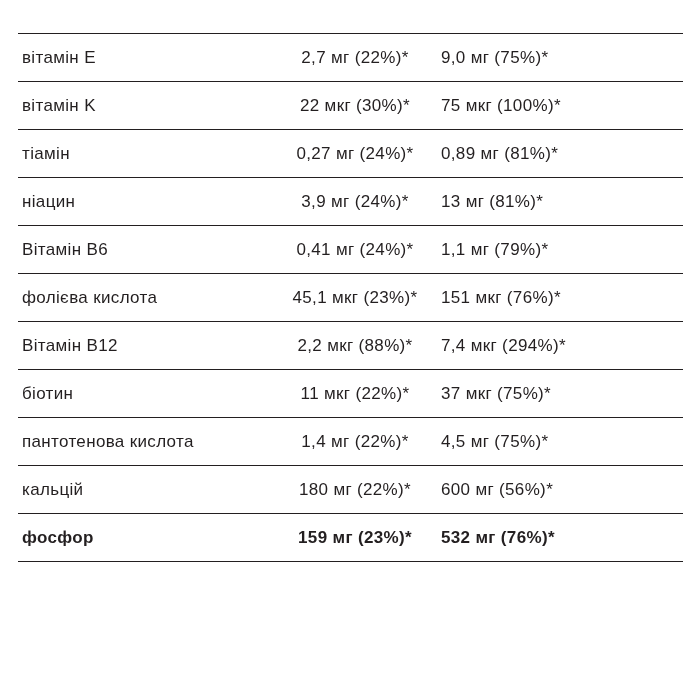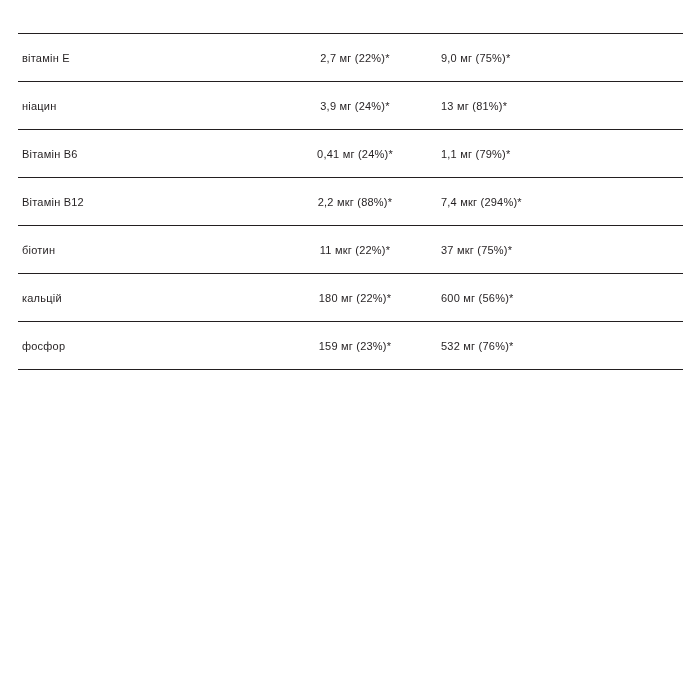--- a/index.html
+++ b/index.html
@@ -24,28 +24,29 @@
   }
 
   #nutrition-table tr {
     height: 48px;
   }
 
   #nutrition-table td {
     border-top: 1.6px solid #231f20;
     padding: 0;
     vertical-align: middle;
-    font-size: 11px;
+    font-size: 17px;
     color: #231f20;
     letter-spacing: 0.02em;
     white-space: nowrap;
   }
 
   #nutrition-table tr:last-child td {
     border-bottom: 1.6px solid #231f20;
+    font-weight: bold;
   }
 
   .col-nutrient {
     width: 247px;
     padding-left: 4px !important;
   }
   .col-amount-a {
     width: 172px;
     text-align: center;
   }
@@ -61,38 +62,58 @@
 <body>
 
 <table id="nutrition-table">
   <tbody>
       <tr>
         <td class="col-nutrient"><span class="cell-text">вітамін E</span></td>
         <td class="col-amount-a"><span class="cell-text">2,7 мг (22%)*</span></td>
         <td class="col-amount-b"><span class="cell-text">9,0 мг (75%)*</span></td>
       </tr>
       <tr>
+        <td class="col-nutrient"><span class="cell-text">вітамін K</span></td>
+        <td class="col-amount-a"><span class="cell-text">22 мкг (30%)*</span></td>
+        <td class="col-amount-b"><span class="cell-text">75 мкг (100%)*</span></td>
+      </tr>
+      <tr>
+        <td class="col-nutrient"><span class="cell-text">тіамін</span></td>
+        <td class="col-amount-a"><span class="cell-text">0,27 мг (24%)*</span></td>
+        <td class="col-amount-b"><span class="cell-text">0,89 мг (81%)*</span></td>
+      </tr>
+      <tr>
         <td class="col-nutrient"><span class="cell-text">ніацин</span></td>
         <td class="col-amount-a"><span class="cell-text">3,9 мг (24%)*</span></td>
         <td class="col-amount-b"><span class="cell-text">13 мг (81%)*</span></td>
       </tr>
       <tr>
         <td class="col-nutrient"><span class="cell-text">Вітамін B6</span></td>
         <td class="col-amount-a"><span class="cell-text">0,41 мг (24%)*</span></td>
         <td class="col-amount-b"><span class="cell-text">1,1 мг (79%)*</span></td>
       </tr>
       <tr>
+        <td class="col-nutrient"><span class="cell-text">фолієва кислота</span></td>
+        <td class="col-amount-a"><span class="cell-text">45,1 мкг (23%)*</span></td>
+        <td class="col-amount-b"><span class="cell-text">151 мкг (76%)*</span></td>
+      </tr>
+      <tr>
         <td class="col-nutrient"><span class="cell-text">Вітамін B12</span></td>
         <td class="col-amount-a"><span class="cell-text">2,2 мкг (88%)*</span></td>
         <td class="col-amount-b"><span class="cell-text">7,4 мкг (294%)*</span></td>
       </tr>
       <tr>
         <td class="col-nutrient"><span class="cell-text">біотин</span></td>
         <td class="col-amount-a"><span class="cell-text">11 мкг (22%)*</span></td>
         <td class="col-amount-b"><span class="cell-text">37 мкг (75%)*</span></td>
+      </tr>
+      <tr>
+        <td class="col-nutrient"><span class="cell-text">пантотенова кислота</span></td>
+        <td class="col-amount-a"><span class="cell-text">1,4 мг (22%)*</span></td>
+        <td class="col-amount-b"><span class="cell-text">4,5 мг (75%)*</span></td>
       </tr>
       <tr>
         <td class="col-nutrient"><span class="cell-text">кальцій</span></td>
         <td class="col-amount-a"><span class="cell-text">180 мг (22%)*</span></td>
         <td class="col-amount-b"><span class="cell-text">600 мг (56%)*</span></td>
       </tr>
       <tr>
         <td class="col-nutrient"><span class="cell-text">фосфор</span></td>
         <td class="col-amount-a"><span class="cell-text">159 мг (23%)*</span></td>
         <td class="col-amount-b"><span class="cell-text">532 мг (76%)*</span></td>

